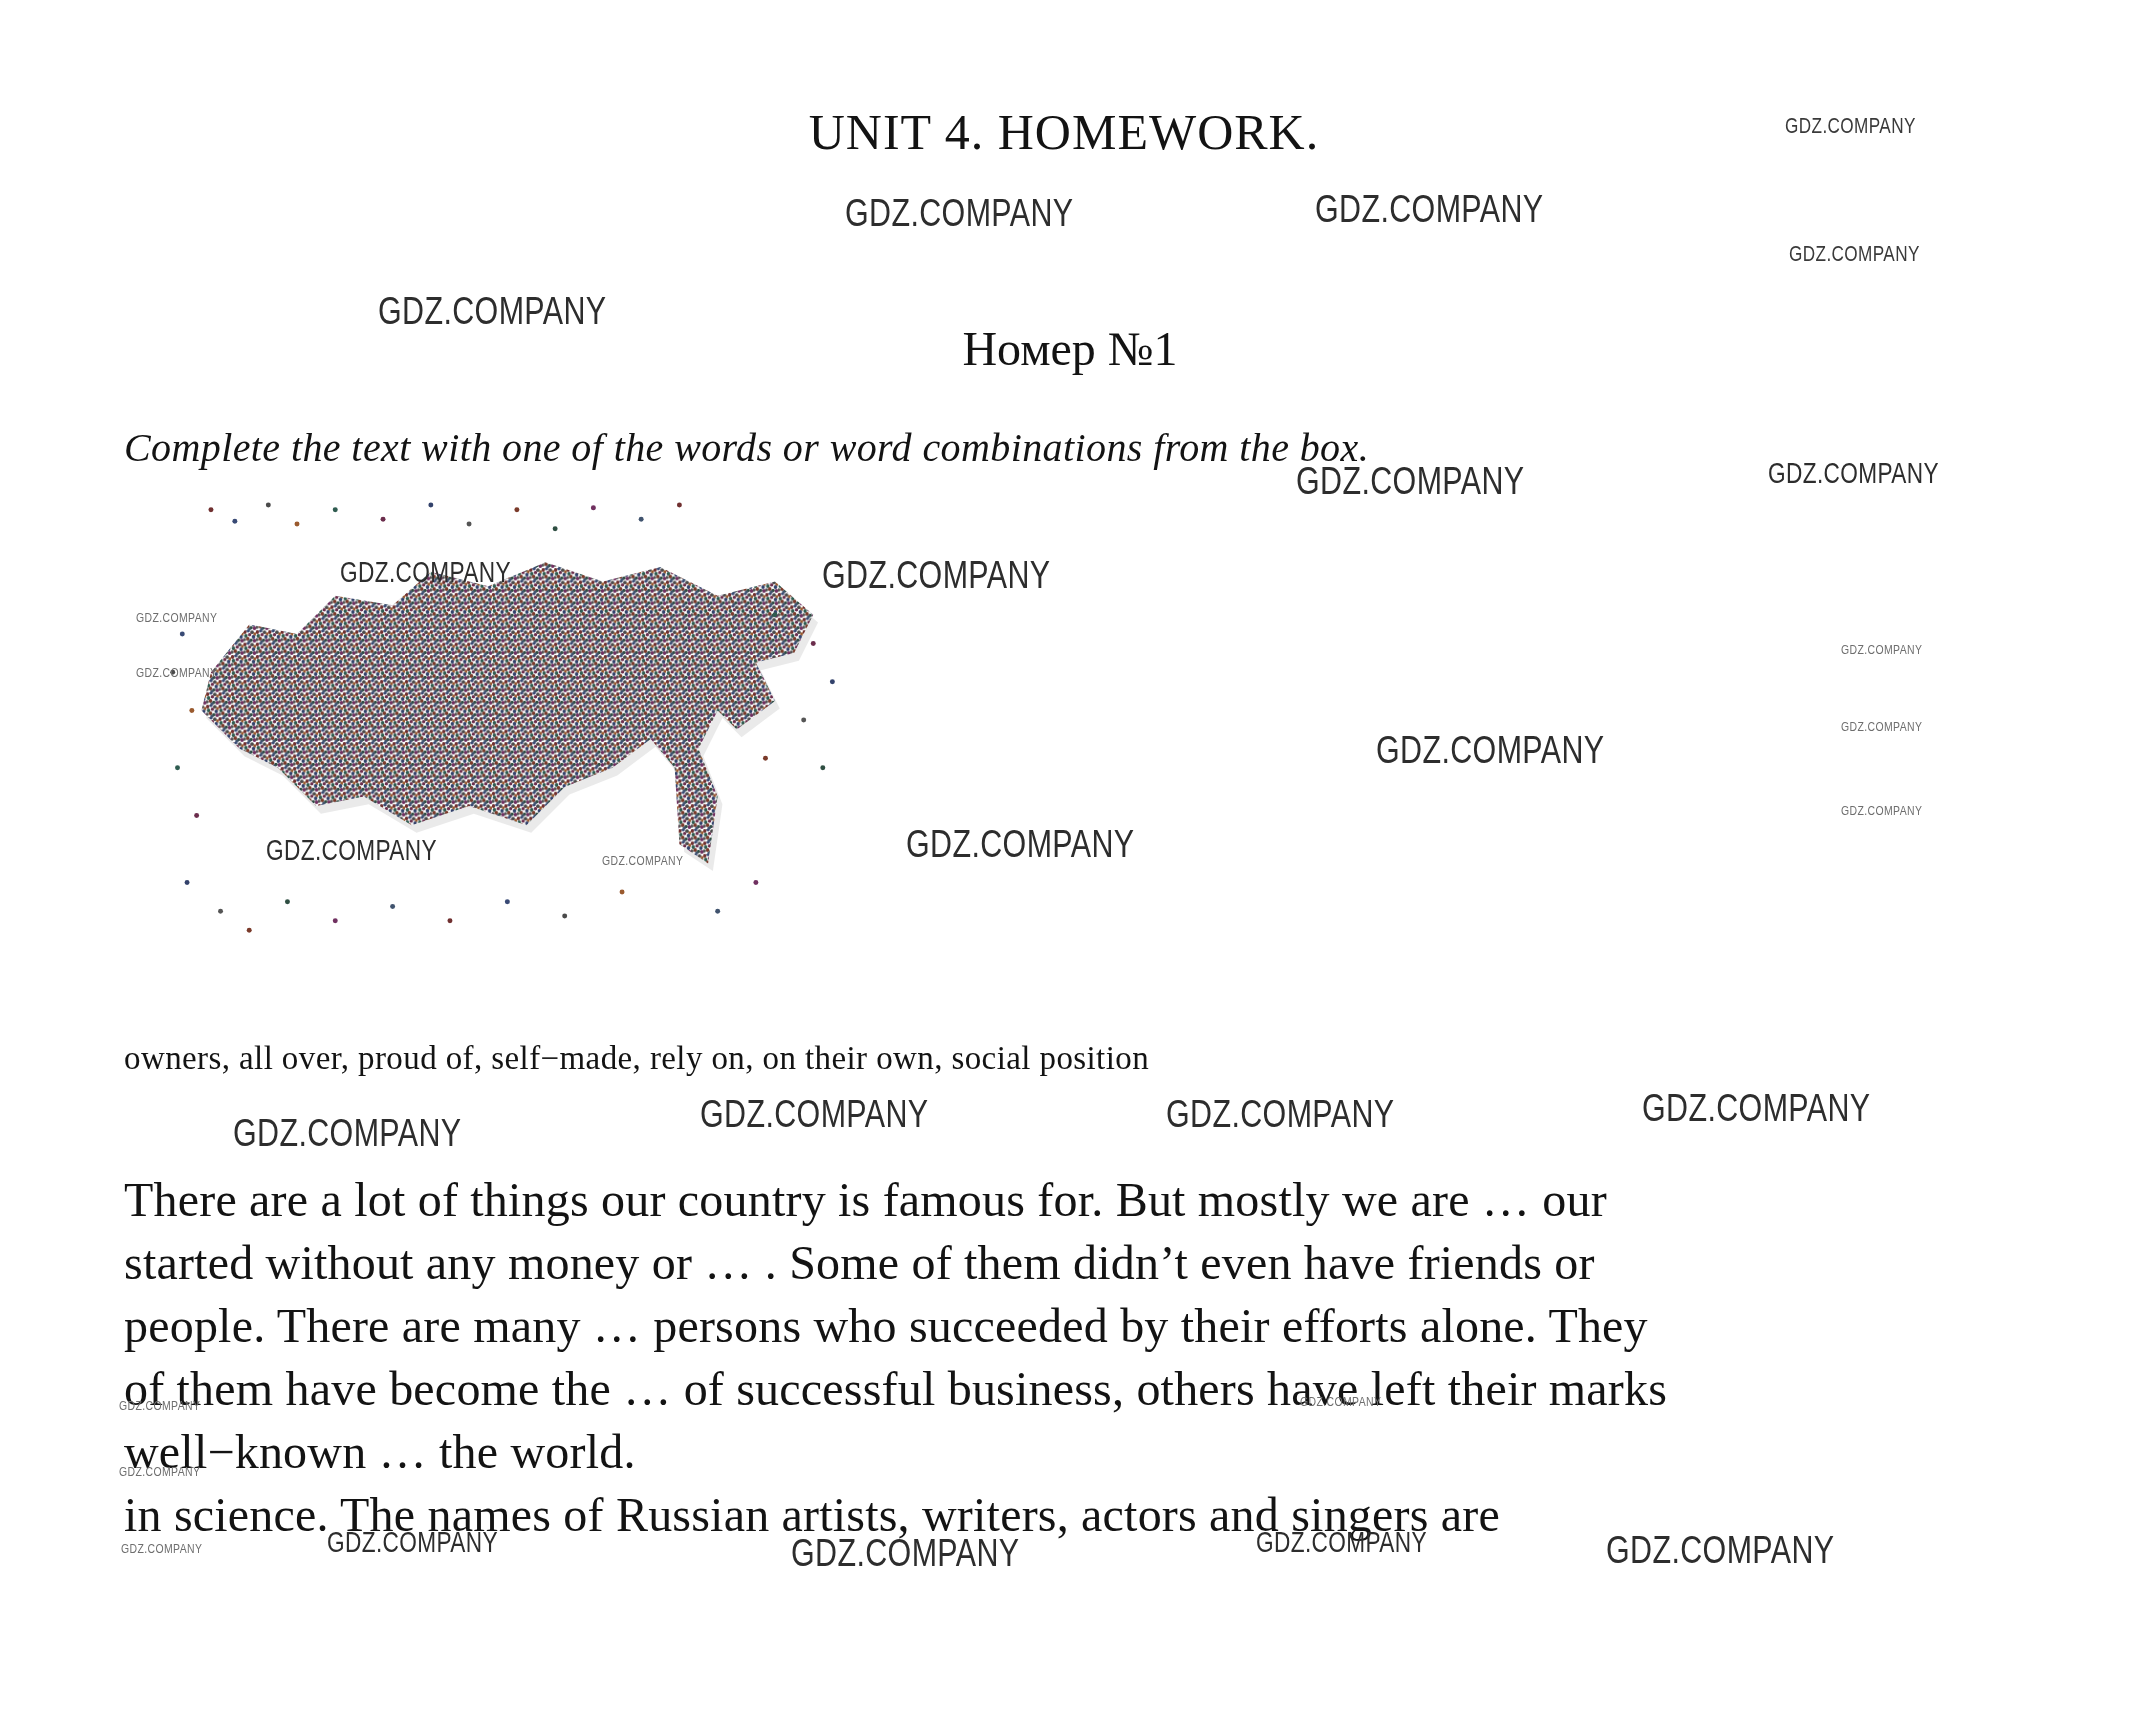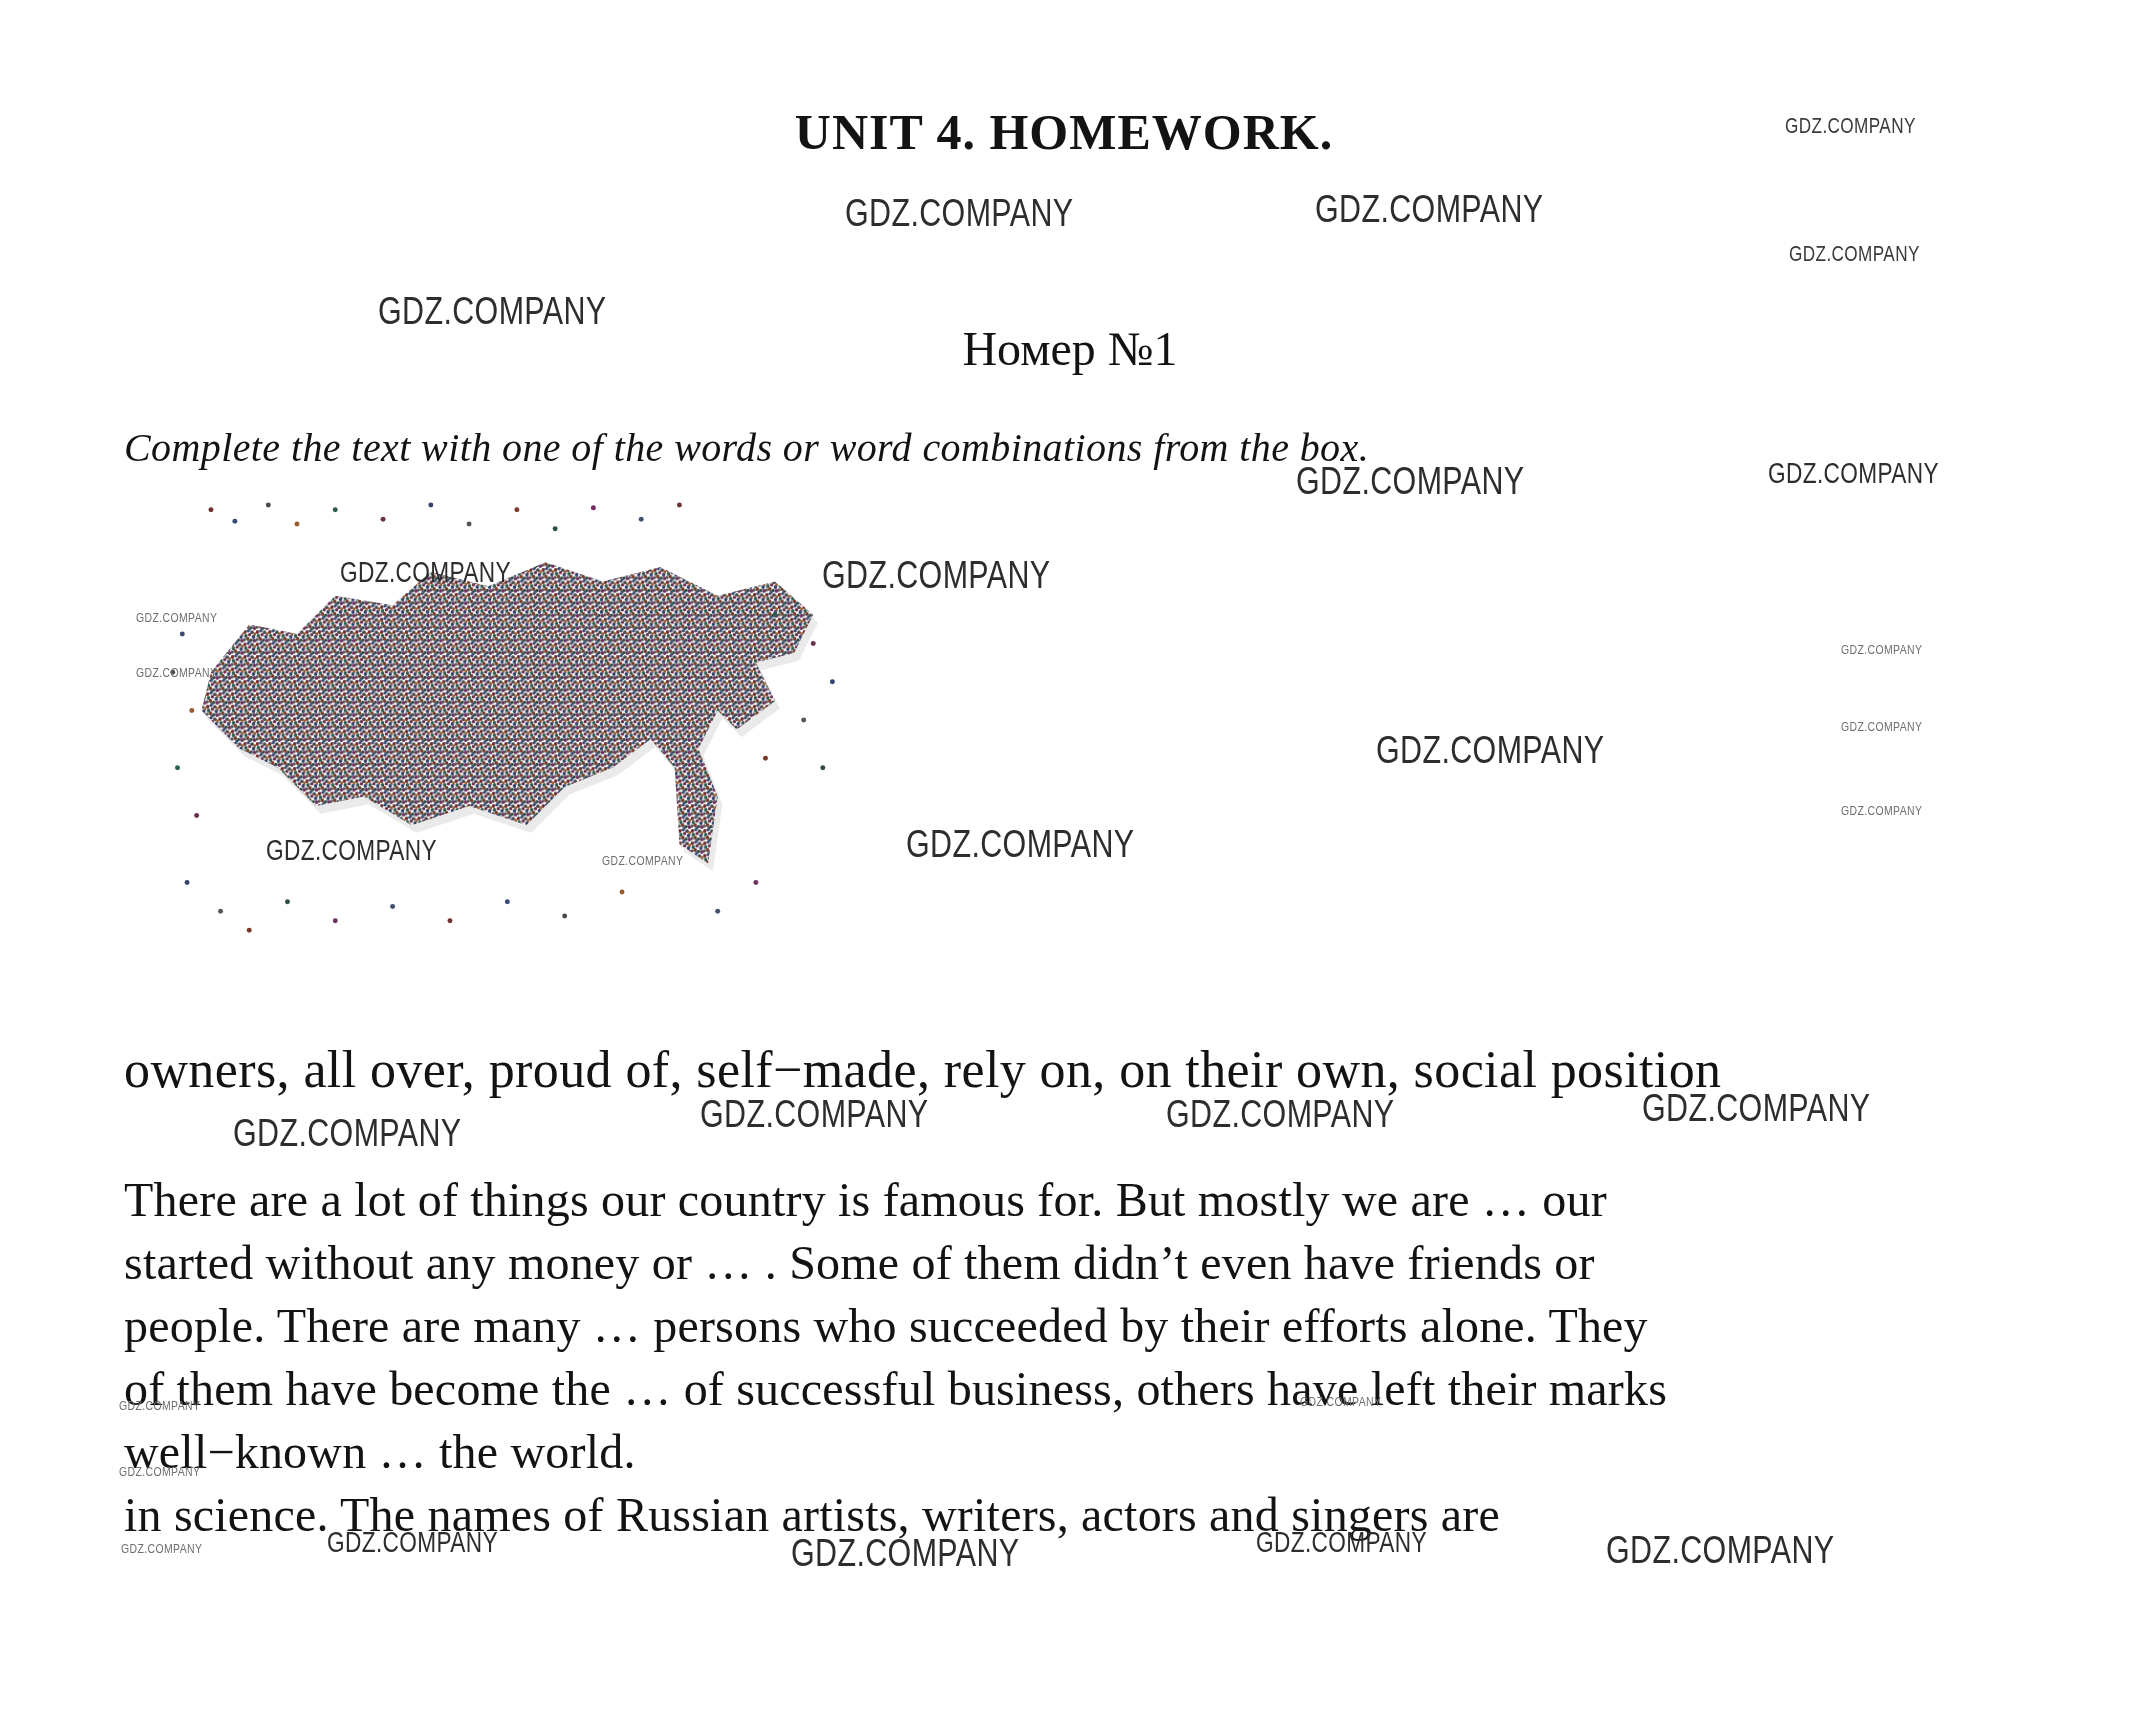--- a/index.html
+++ b/index.html
@@ -10,42 +10,42 @@
     background:#ffffff;
     font-family:"Liberation Serif", serif;
     color:#131313;
     overflow:hidden;
   }
   .title{
     position:absolute;
     top:103px; left:0; width:2128px;
     text-align:center;
     font-size:50px;
-    font-weight:700;
+    font-weight:400;
     margin:0;
     letter-spacing:1px;
   }
   .task-number{
     position:absolute;
     top:321px; left:6px; width:2128px;
     text-align:center;
     font-size:48px;
   }
   .instruction{
     position:absolute;
     top:424px; left:124px;
     font-size:40px;
     letter-spacing:0.4px;
     white-space:nowrap;
     font-style:italic;
   }
   .word-box{
     position:absolute;
     top:1040px; left:124px;
-    font-size:52px;
+    font-size:33px;
     letter-spacing:0.4px;
     white-space:nowrap;
   }
   .paragraph{
     position:absolute;
     top:1168px; left:124px;
     font-size:48px;
     letter-spacing:0.2px;
   }
   .paragraph .line{

